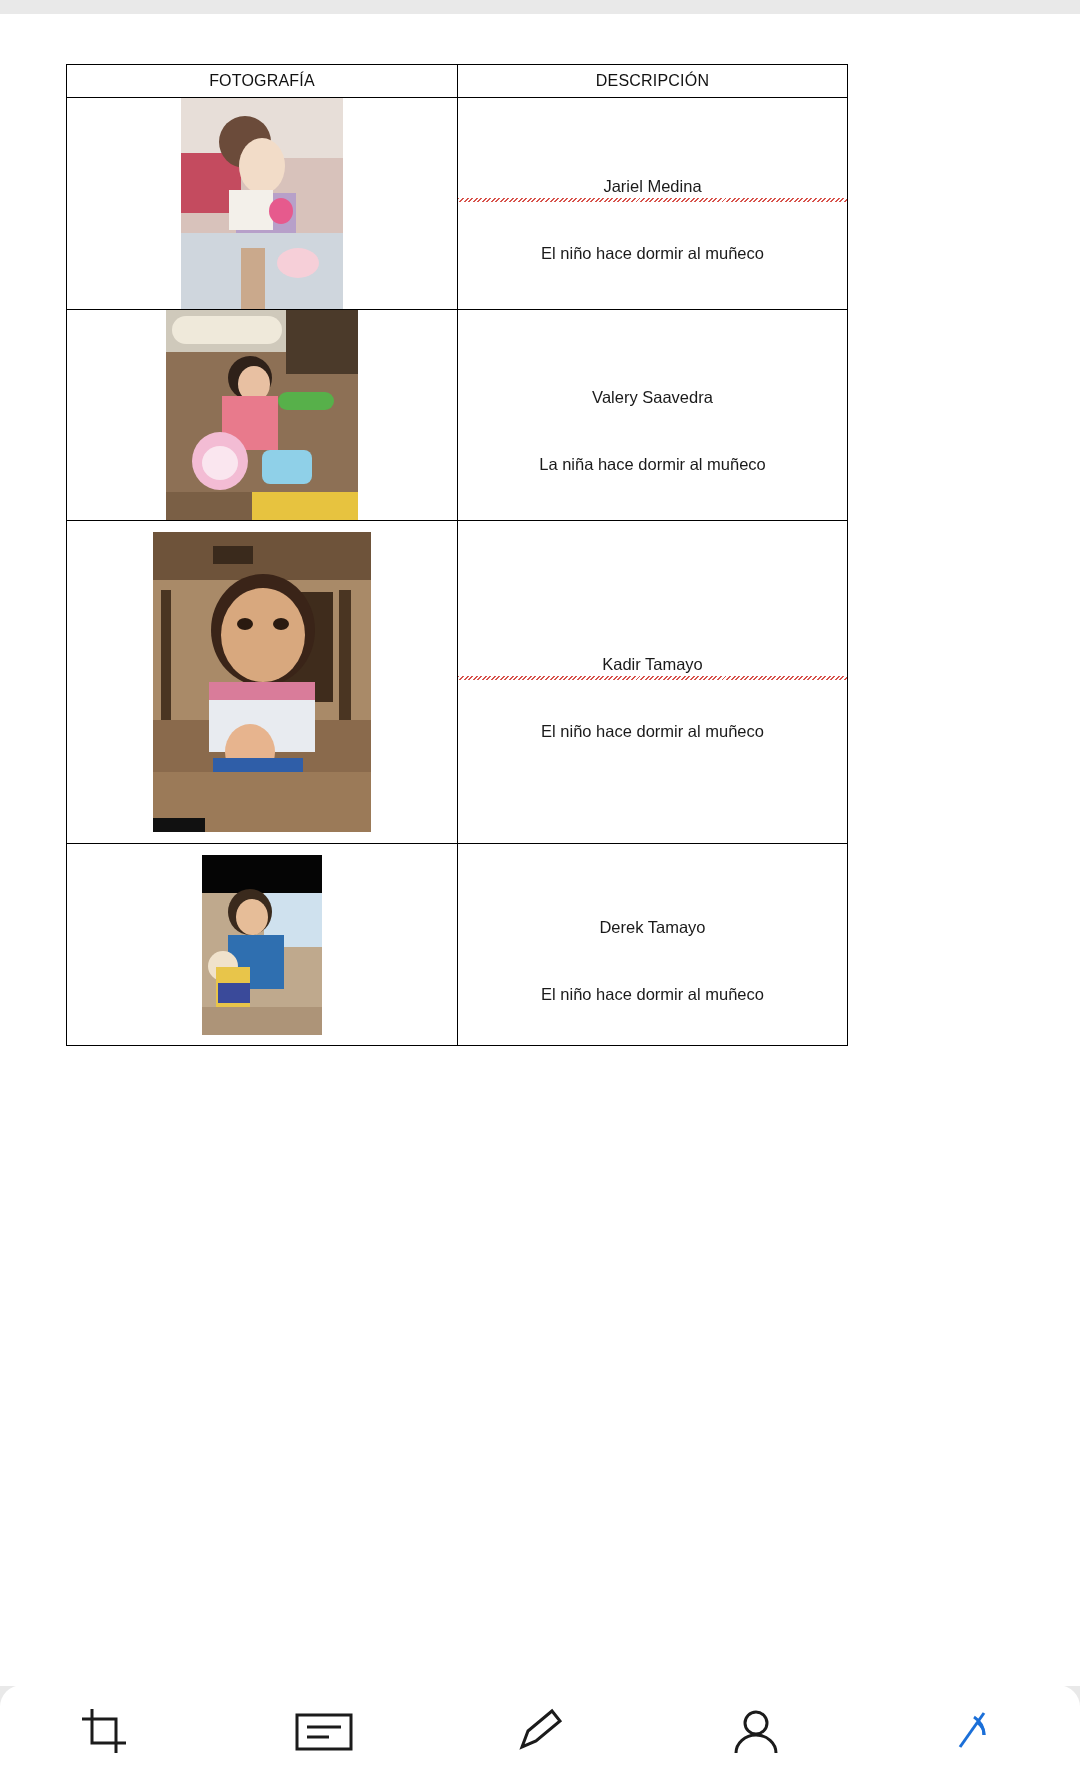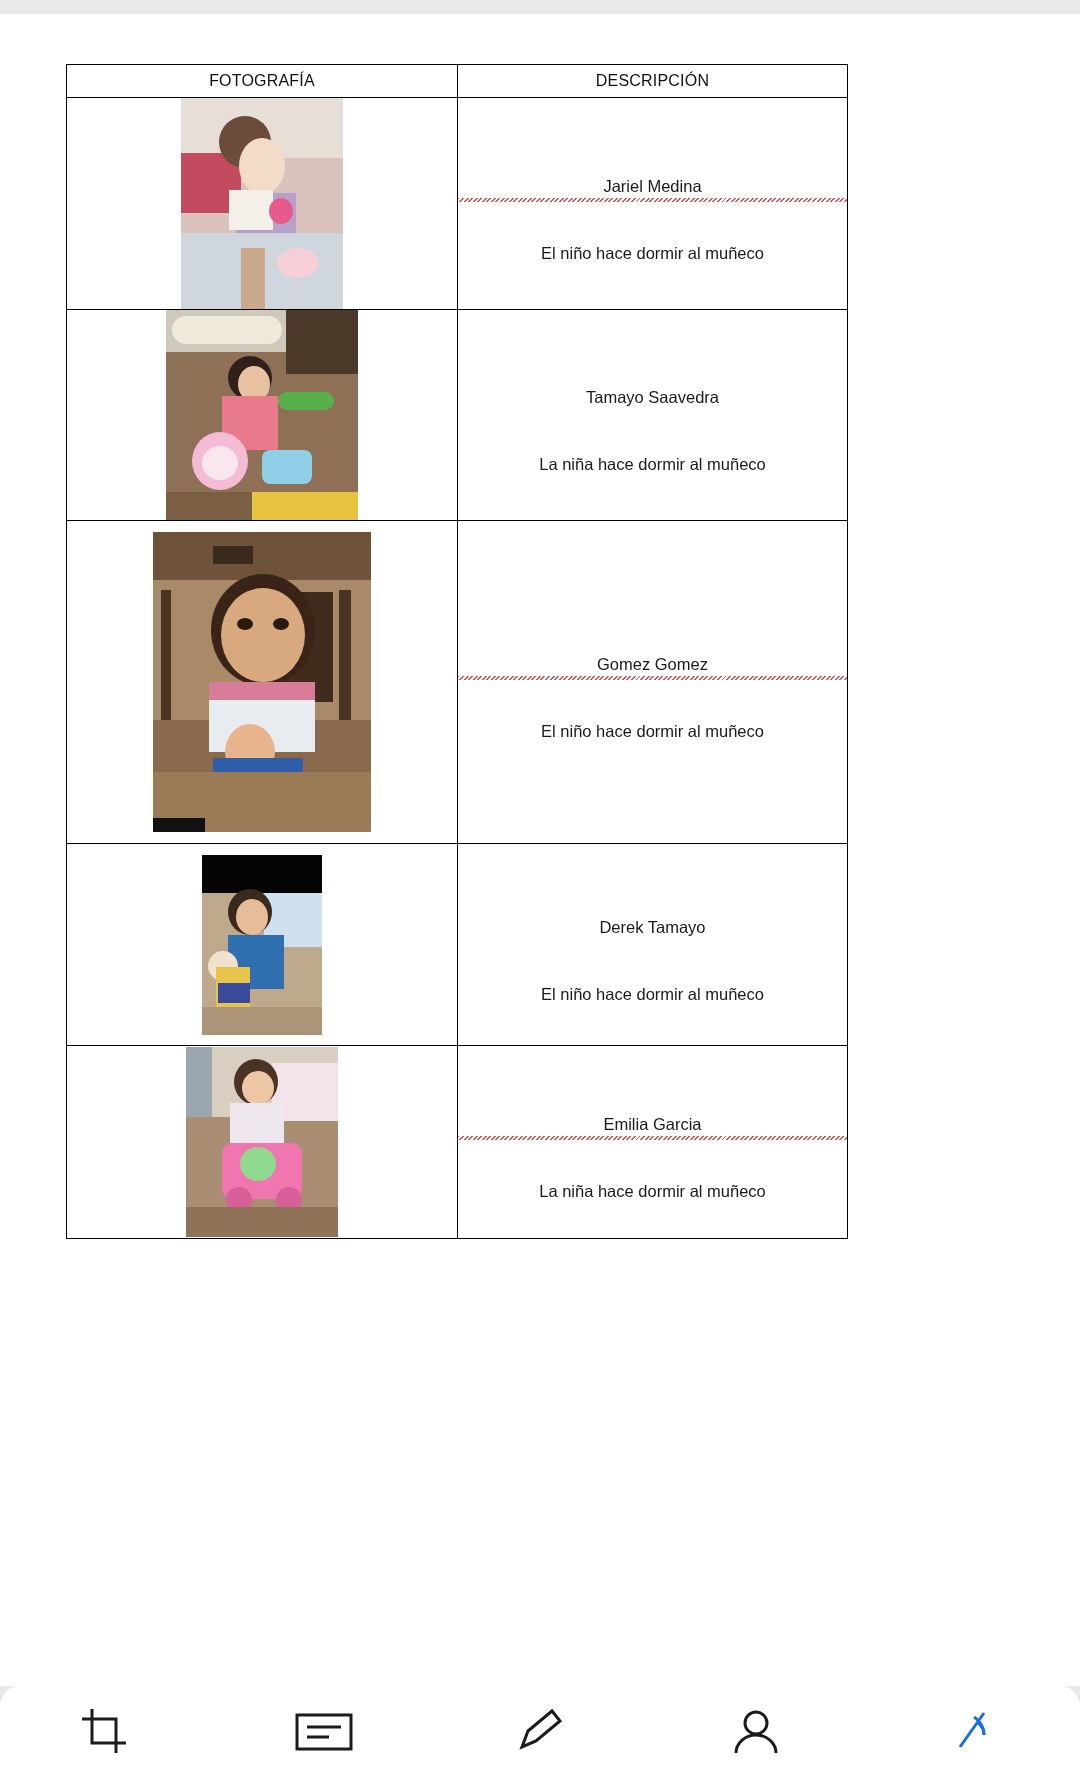--- a/index.html
+++ b/index.html
@@ -176,21 +176,21 @@
             <div class="rect" style="left:56px;top:86px;width:56px;height:54px;background:#e87a8c;"></div>
             <div class="rect" style="left:112px;top:82px;width:56px;height:18px;background:#57b04a;border-radius:9px;"></div>
             <div class="blob" style="left:26px;top:122px;width:56px;height:58px;background:#f3bcd4;"></div>
             <div class="blob" style="left:36px;top:136px;width:36px;height:34px;background:#fae6ef;"></div>
             <div class="rect" style="left:96px;top:140px;width:50px;height:34px;background:#8fd0e8;border-radius:8px;"></div>
             <div class="rect" style="left:0;top:182px;width:192px;height:28px;background:#e7c33f;"></div>
             <div class="rect" style="left:0;top:182px;width:86px;height:28px;background:#7a5f45;"></div>
           </div>
         </td>
         <td class="desc-cell">
-          <span class="desc-name">Tamayo Saavedra</span>
+          <span class="desc-name">Valery Saavedra</span>
           <span class="desc-caption">La niña hace dormir al muñeco</span>
         </td>
       </tr>
 
       <tr>
         <td class="photo-cell" style="height:322px;">
           <div class="photo" style="width:218px;height:300px;background:#8a6a4c;margin-top:0;">
             <div class="rect" style="left:0;top:0;width:218px;height:48px;background:#6e533a;"></div>
             <div class="rect" style="left:60px;top:14px;width:40px;height:18px;background:#3a2a1c;"></div>
             <div class="rect" style="left:0;top:48px;width:218px;height:140px;background:#a98a68;"></div>
@@ -203,21 +203,21 @@
             <div class="blob" style="left:120px;top:86px;width:16px;height:12px;background:#2a1a10;"></div>
             <div class="rect" style="left:56px;top:150px;width:106px;height:70px;background:#e8ebf0;"></div>
             <div class="rect" style="left:56px;top:150px;width:106px;height:18px;background:#d97c9a;"></div>
             <div class="blob" style="left:72px;top:192px;width:50px;height:56px;background:#e7b48e;"></div>
             <div class="rect" style="left:60px;top:226px;width:90px;height:74px;background:#2f5ea8;"></div>
             <div class="rect" style="left:0;top:240px;width:218px;height:60px;background:#9b7a58;"></div>
             <div class="rect" style="left:0;top:286px;width:52px;height:14px;background:#111;"></div>
           </div>
         </td>
         <td class="desc-cell">
-          <span class="desc-name squiggle">Gomez Gomez</span>
+          <span class="desc-name squiggle">Kadir Tamayo</span>
           <span class="desc-caption">El niño hace dormir al muñeco</span>
         </td>
       </tr>
 
 
       <tr>
         <td class="photo-cell" style="height:201px;">
           <div class="photo" style="width:120px;height:180px;background:#bfa98d;">
             <div class="rect" style="left:0;top:0;width:120px;height:38px;background:#050505;"></div>
             <div class="rect" style="left:62px;top:38px;width:58px;height:54px;background:#cfe1ee;"></div>
@@ -229,41 +229,20 @@
             <div class="rect" style="left:16px;top:128px;width:32px;height:20px;background:#3a4a9a;"></div>
             <div class="rect" style="left:0;top:152px;width:120px;height:28px;background:#ad9478;"></div>
           </div>
         </td>
         <td class="desc-cell">
           <span class="desc-name">Derek Tamayo</span>
           <span class="desc-caption">El niño hace dormir al muñeco</span>
         </td>
       </tr>
 
-      <tr>
-        <td class="photo-cell" style="height:192px;">
-          <div class="photo" style="width:152px;height:190px;background:#a98e74;">
-            <div class="rect" style="left:0;top:0;width:152px;height:70px;background:#d9cfc0;"></div>
-            <div class="rect" style="left:0;top:0;width:26px;height:70px;background:#9aa7b0;"></div>
-            <div class="rect" style="left:86px;top:16px;width:66px;height:58px;background:#f3e4ea;"></div>
-            <div class="blob" style="left:48px;top:12px;width:44px;height:46px;background:#4a3324;"></div>
-            <div class="blob" style="left:56px;top:24px;width:32px;height:34px;background:#edc6a4;"></div>
-            <div class="rect" style="left:44px;top:56px;width:54px;height:40px;background:#efe7ee;"></div>
-            <div class="rect" style="left:36px;top:96px;width:80px;height:56px;background:#ef76ae;border-radius:10px;"></div>
-            <div class="blob" style="left:54px;top:100px;width:36px;height:34px;background:#8fd98f;"></div>
-            <div class="blob" style="left:40px;top:140px;width:26px;height:26px;background:#d85f97;"></div>
-            <div class="blob" style="left:90px;top:140px;width:26px;height:26px;background:#d85f97;"></div>
-            <div class="rect" style="left:0;top:160px;width:152px;height:30px;background:#8e7358;"></div>
-          </div>
-        </td>
-        <td class="desc-cell">
-          <span class="desc-name squiggle">Emilia Garcia</span>
-          <span class="desc-caption">La niña hace dormir al muñeco</span>
-        </td>
-      </tr>
 
     </tbody>
   </table>
 </div>
 
 <div class="bottom-bar">
   <div class="navbtn">
     <svg width="64" height="56" viewBox="0 0 64 56">
       <path d="M16 6 V40 H50" stroke="#1b1b1b" stroke-width="3" fill="none"></path>
       <path d="M6 16 H40 V50" stroke="#1b1b1b" stroke-width="3" fill="none"></path>

